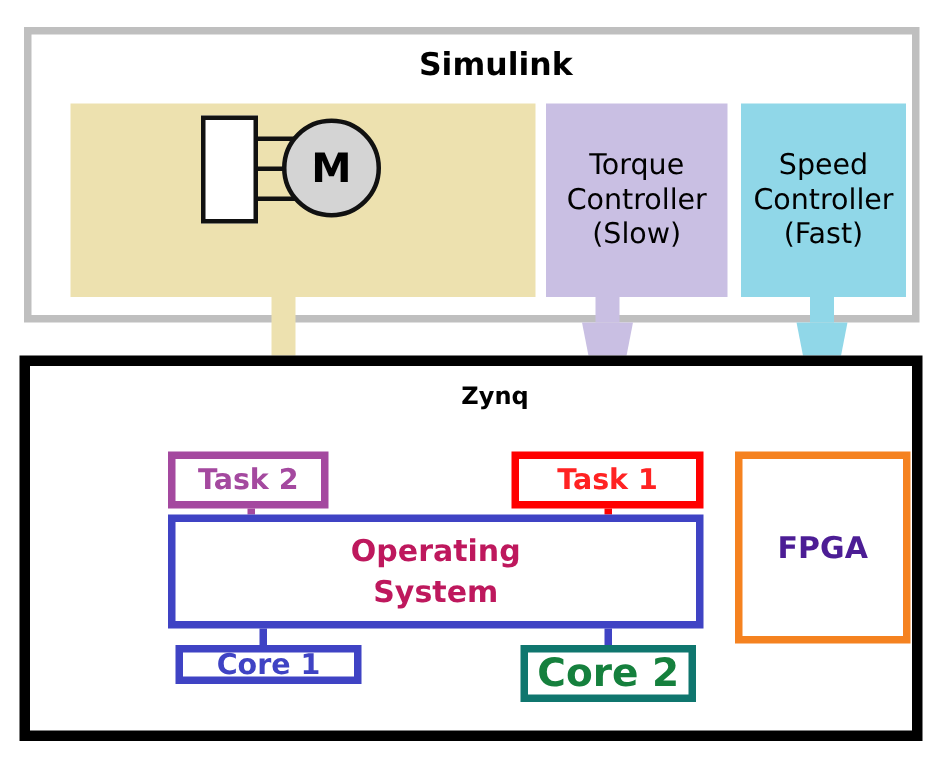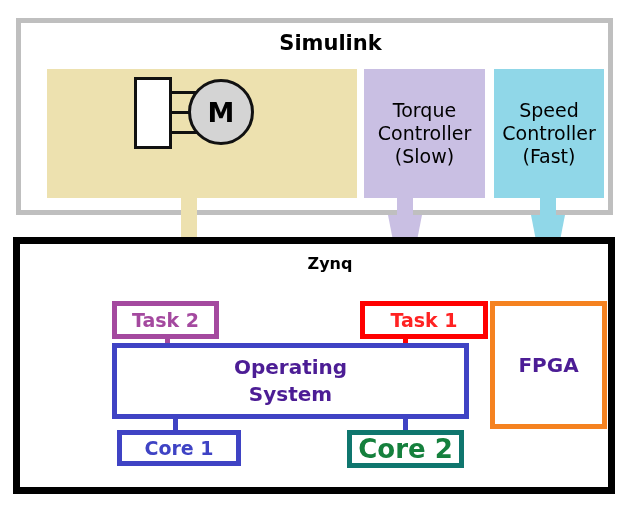--- a/index.html
+++ b/index.html
@@ -205,47 +205,46 @@
     font-size: 19px;
   }
   #task1-box {
     left: 341px;
     top: 301px;
     width: 128px;
     height: 38px;
     border: 5px solid #FF0000;
     color: #FF2222;
     font-size: 19px;
-    margin-left: 19px;
   }
   #fpga-box {
     left: 490px;
     top: 301px;
     width: 117px;
     height: 128px;
     border: 5px solid #F58220;
     color: #4c1d95;
     font-size: 20px;
   }
   #os-box {
     left: 112px;
     top: 343px;
     width: 357px;
     height: 76px;
     border: 5px solid #3F43C4;
-    color: #4c1d95;
+    color: #be185d;
     font-size: 20px;
     line-height: 1.35;
     white-space: pre-line;
   }
   #core1-box {
     left: 117px;
     top: 430px;
     width: 124px;
-    height: 36px;
+    height: 26px;
     border: 5px solid #3F43C4;
     color: #3F43C4;
     font-size: 19px;
   }
   #core2-box {
     left: 347px;
     top: 430px;
     width: 117px;
     height: 38px;
     border: 5px solid #0f766e;

